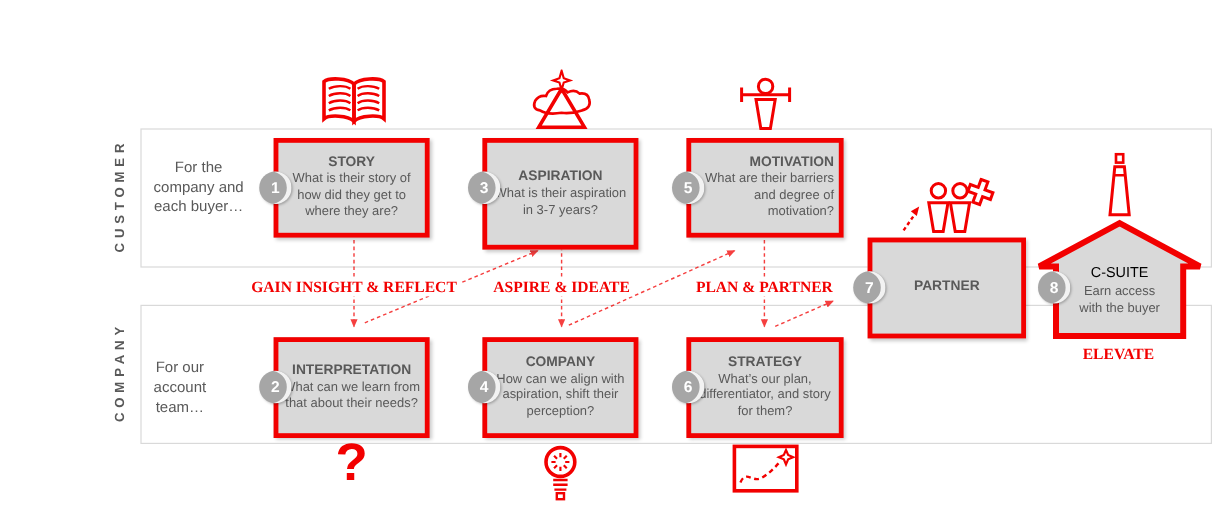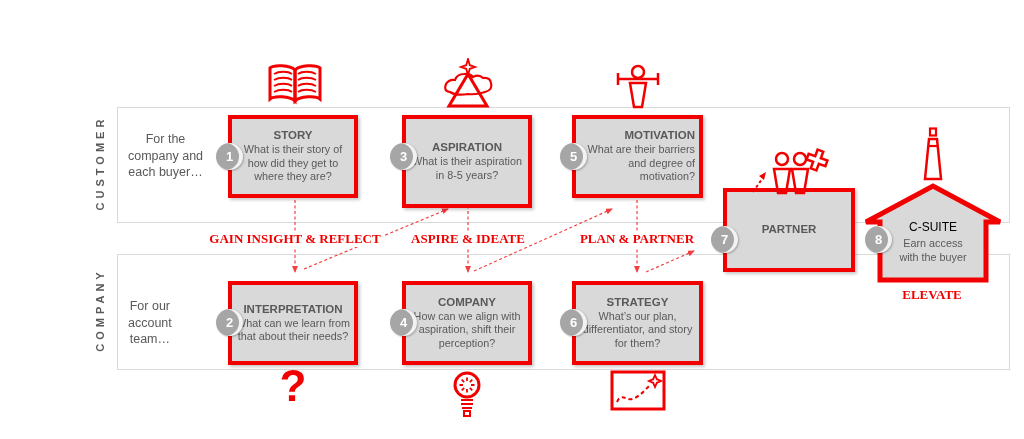--- a/index.html
+++ b/index.html
@@ -38,21 +38,21 @@
         display:flex;flex-direction:column;justify-content:center;text-align:center;
         padding:3px 4px;z-index:3;box-shadow:2px 2px 3px rgba(0,0,0,.22);}
   .step .t{font-weight:bold;font-size:11.5px;color:#595959;margin:0 0 2px 0;}
   .step .d{font-size:10.8px;color:#595959;line-height:1.25;margin:0;}
   #step-story{left:228px;top:115px;width:130px;height:83px;}
   #step-aspiration{left:402px;top:115px;width:130px;height:93px;}
   #step-motivation{left:572px;top:115px;width:131px;height:83px;text-align:right;}
   #step-interpretation{left:228px;top:281px;width:130px;height:84px;}
   #step-ideation{left:402px;top:281px;width:130px;height:84px;}
   #step-strategy{left:572px;top:281px;width:131px;height:84px;}
-  #step-partner{left:723px;top:188px;width:132px;height:84px;gap:10px;}
+  #step-partner{left:723px;top:198px;width:132px;height:84px;gap:10px;}
 
   
   #house{position:absolute;left:862px;top:180px;width:142px;height:104px;z-index:3;}
   #house svg{position:absolute;left:0;top:0;}
   #house .htext{position:absolute;left:18px;top:40px;width:106px;text-align:center;}
   #house .t{font-weight:normal;font-size:12px;color:#000000;margin:0 0 2px 0;}
   #house .d{font-size:10.8px;color:#595959;line-height:1.3;margin:0;white-space:pre-line;}
 
   
   .num{position:absolute;width:27px;height:27px;border-radius:50%;background:#a6a6a6;
@@ -112,21 +112,21 @@
   <div class="phase" id="phase-aspire">ASPIRE &amp; IDEATE</div>
   <div class="phase" id="phase-plan">PLAN &amp; PARTNER</div>
   <div class="phase" id="phase-elevate">ELEVATE</div>
 
   <div class="step" id="step-story">
     <div class="t">STORY</div>
     <div class="d">What is their story of how did they get to where they are?</div>
   </div>
   <div class="step" id="step-aspiration">
     <div class="t">ASPIRATION</div>
-    <div class="d">What is their aspiration in 8-5 years?</div>
+    <div class="d">What is their aspiration in 3-7 years?</div>
   </div>
   <div class="step" id="step-motivation">
     <div class="t">MOTIVATION</div>
     <div class="d">What are their barriers and degree of motivation?</div>
   </div>
   <div class="step" id="step-interpretation">
     <div class="t">INTERPRETATION</div>
     <div class="d">What can we learn from that about their needs?</div>
   </div>
   <div class="step" id="step-ideation">

